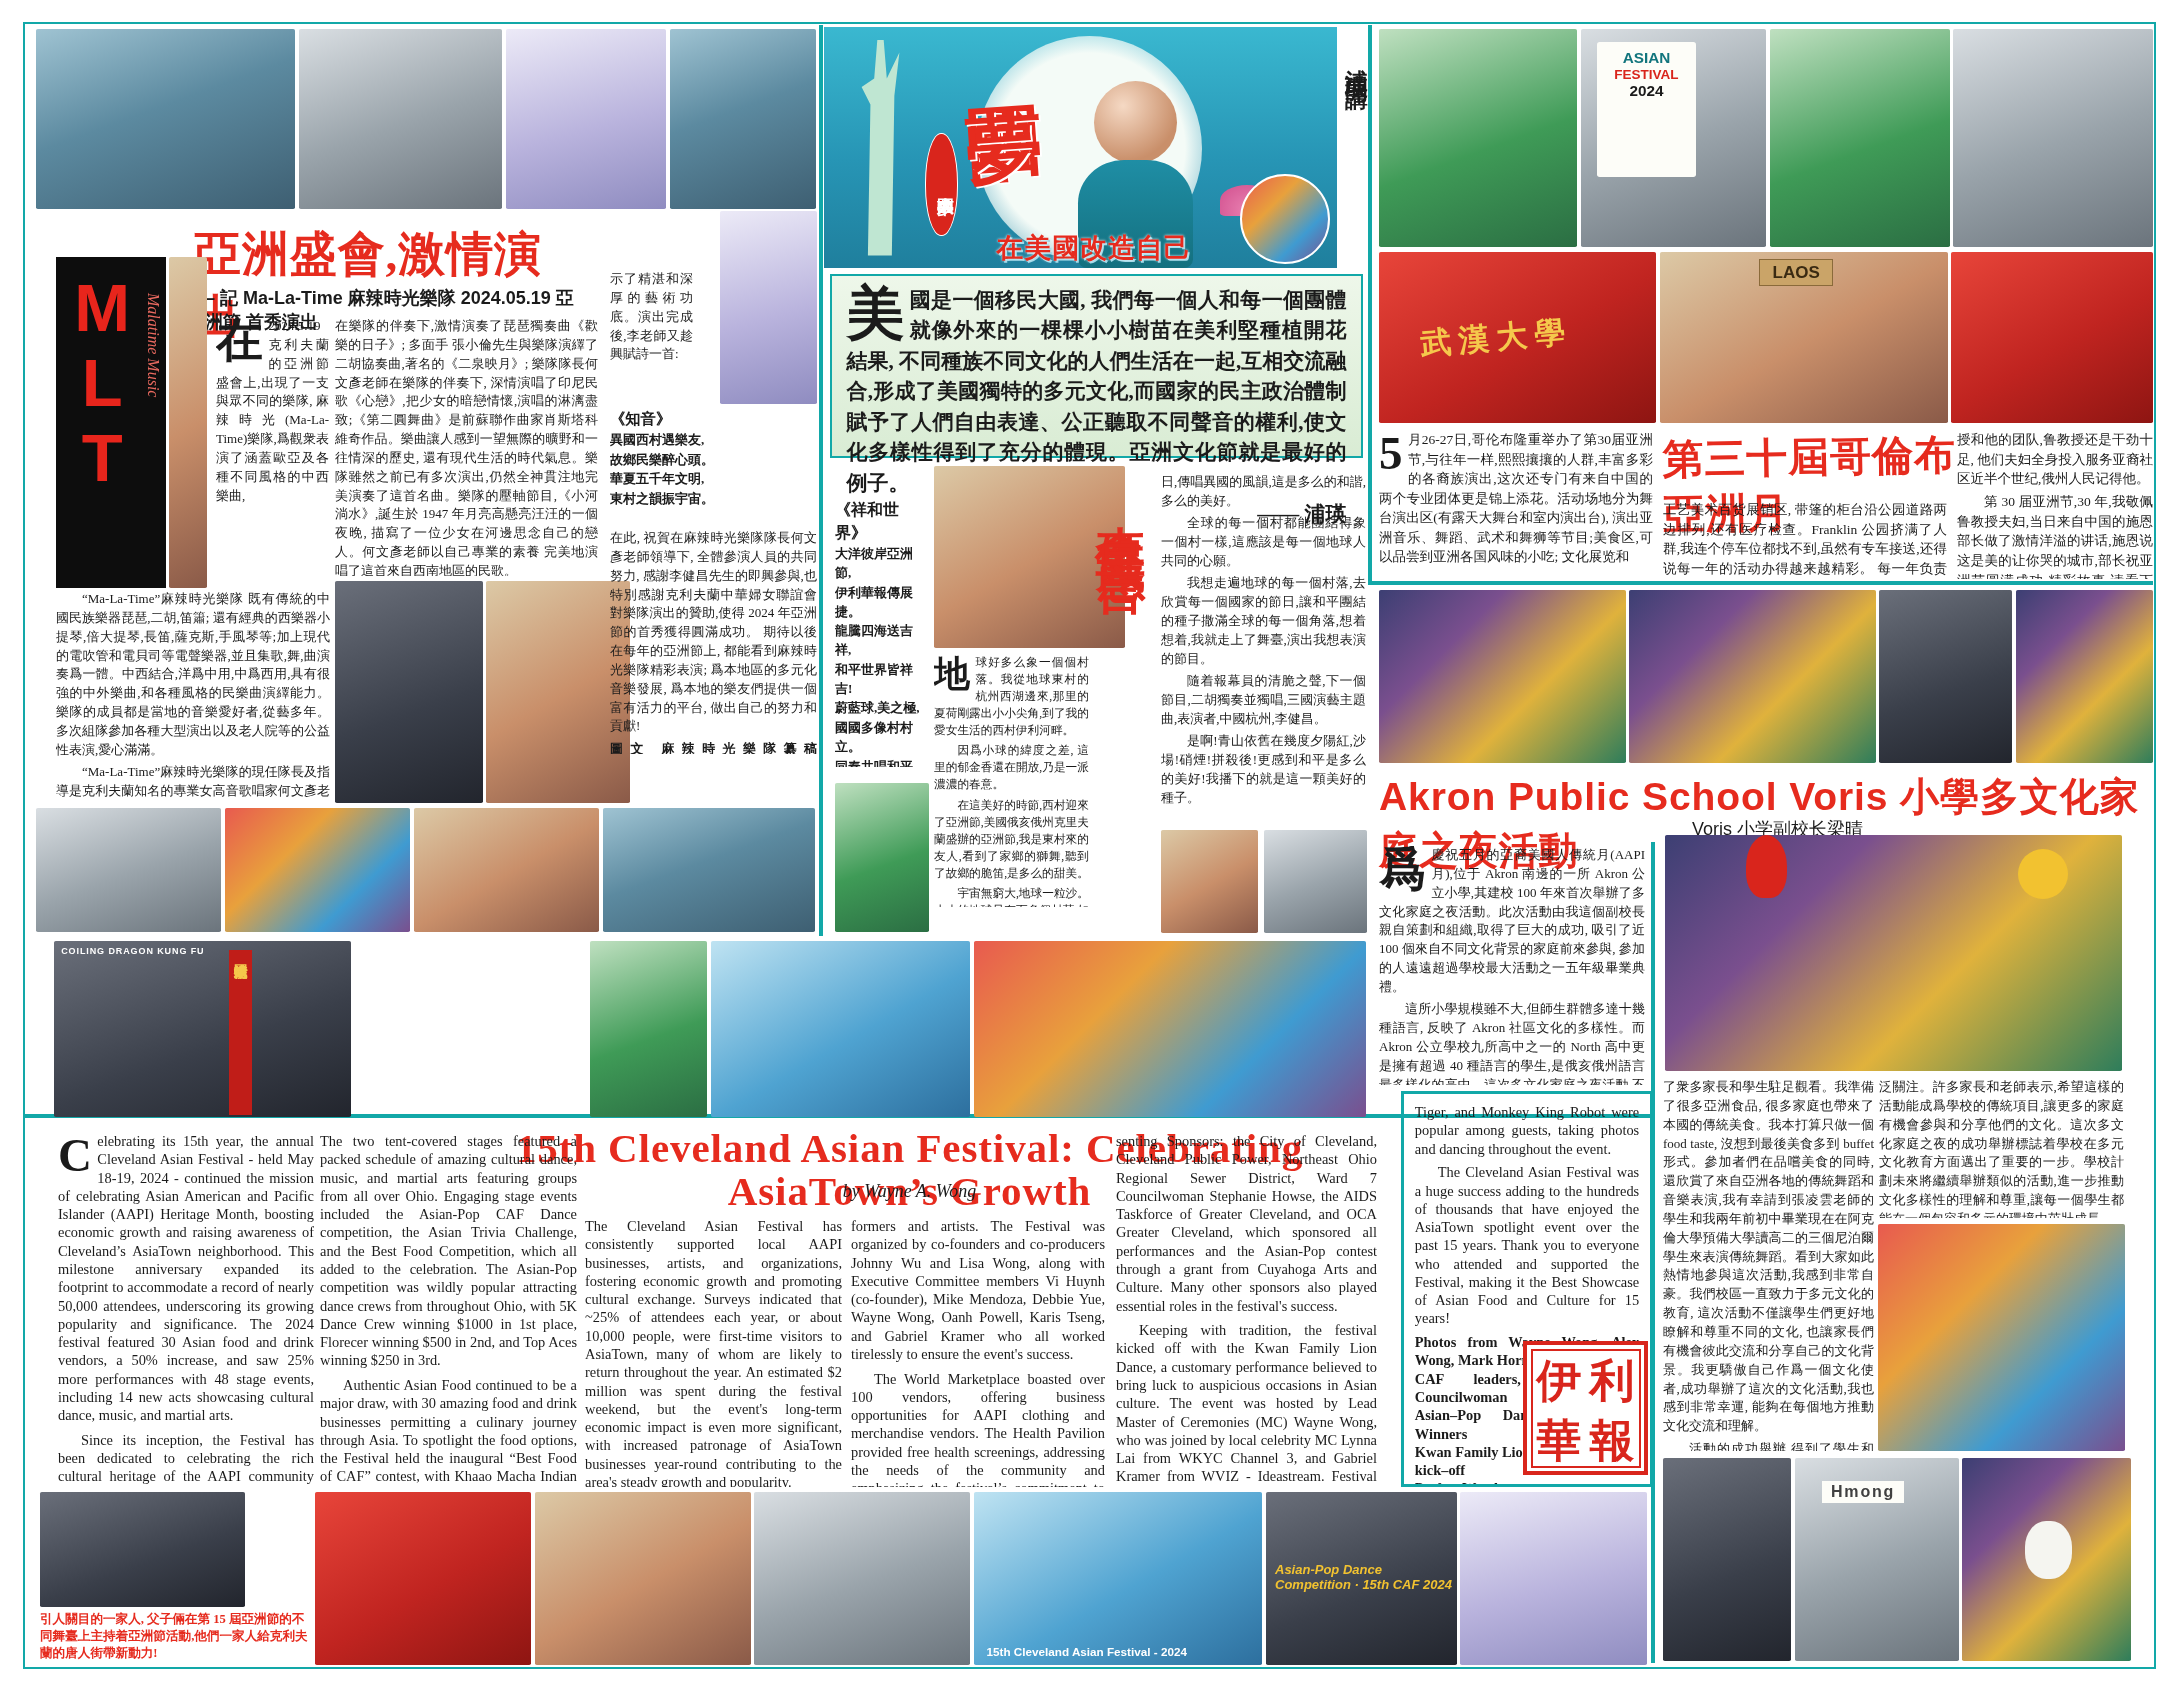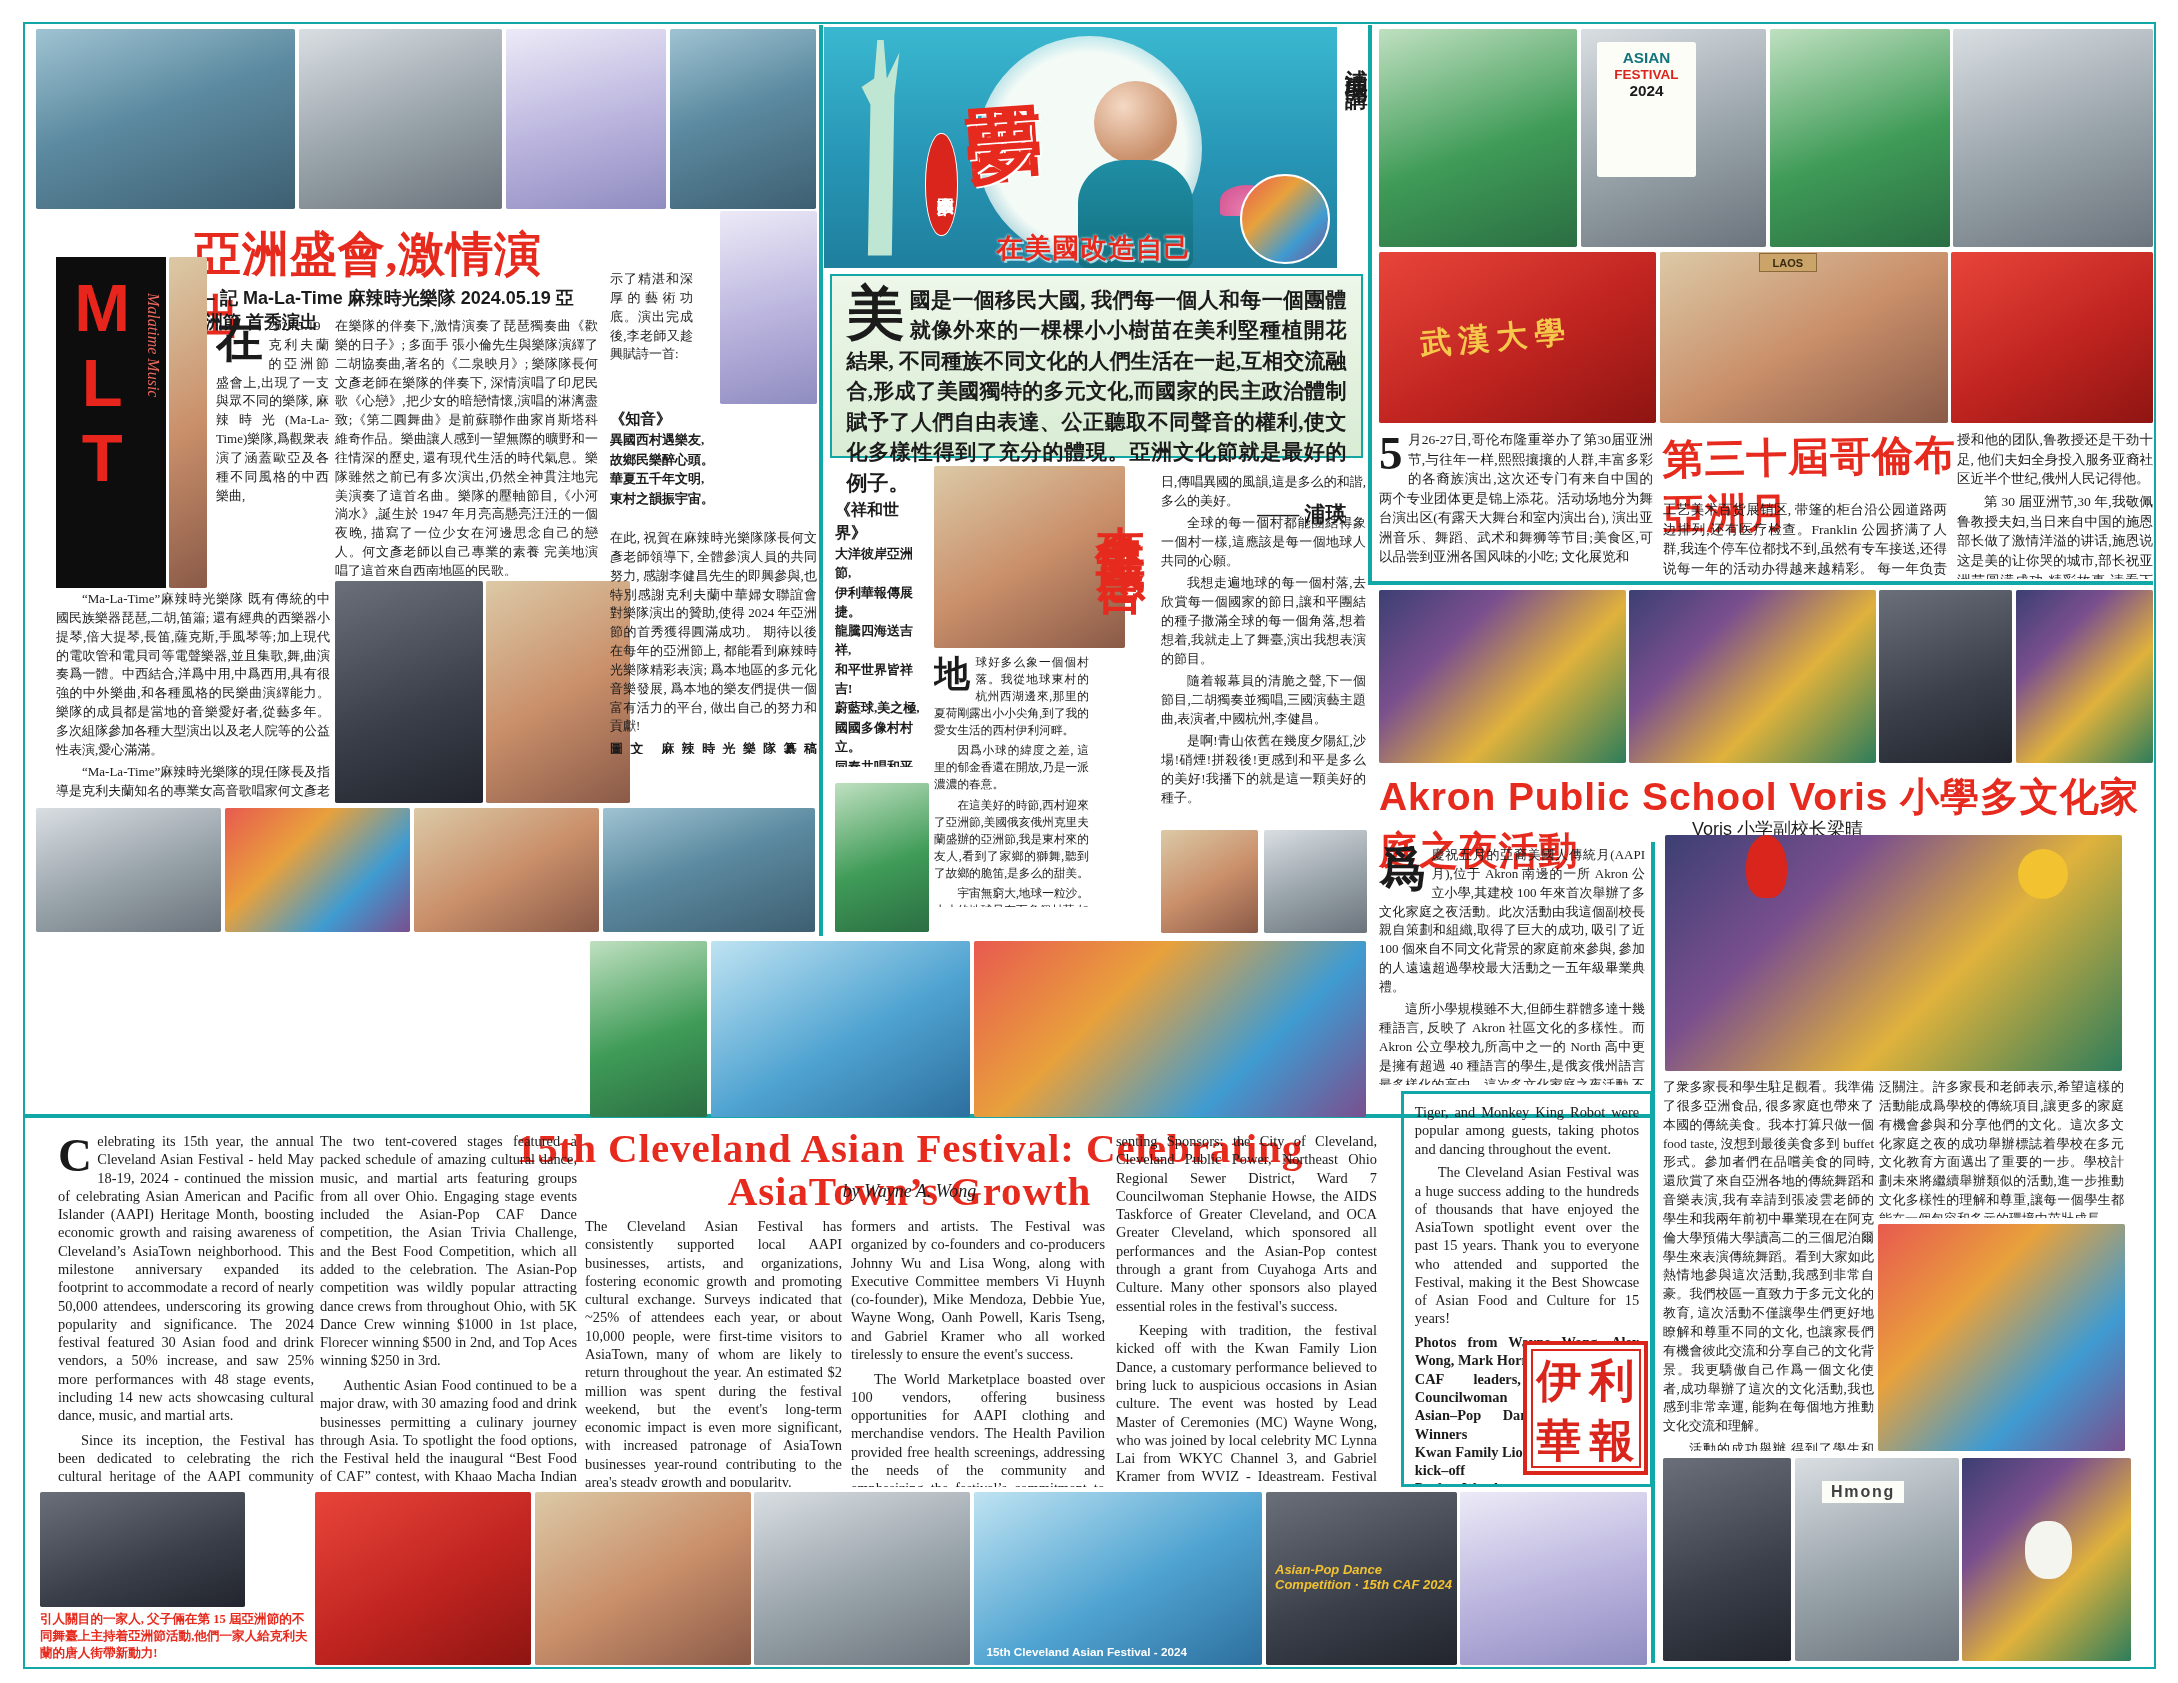--- a/index.html
+++ b/index.html
@@ -163,21 +163,21 @@
         <div style="color:#1b1b1b;font-weight:900;font-size:15.3px;">2024</div>
       </div>
     </div>
     <div class="photo pC" style="left:1770px;top:29px;width:180px;height:218px;"></div>
     <div class="photo pF" style="left:1953px;top:29px;width:200px;height:218px;"></div>
 
     <div class="photo pD" style="left:1379px;top:252px;width:277px;height:171px;">
       <div class="lab" style="left:41px;top:65px;color:#f5c84c;font-size:31px;font-weight:900;letter-spacing:7.2px;transform:rotate(-5deg);font-family:'Liberation Serif',serif;">武漢大學</div>
     </div>
     <div class="photo pB" style="left:1660px;top:252px;width:288px;height:171px;">
-      <div class="lab" style="left:99px;top:1px;background:#caa468;color:#3a2a12;font-weight:900;font-size:11px;padding:2.7px 12.6px;border:1.8px solid #8a6a3a;">LAOS</div>
+      <div class="lab" style="left:99px;top:7px;background:#caa468;color:#3a2a12;font-weight:900;font-size:17px;padding:2.7px 12.6px;border:1.8px solid #8a6a3a;">LAOS</div>
     </div>
     <div class="photo pD" style="left:1951px;top:252px;width:202px;height:171px;"></div>
 
     <div class="col zh" style="left:1379px;top:430px;width:274px;height:149px;font-size:13.5px;">
       <p class="ni"><span class="dc">5</span><span>月26-27日,哥伦布隆重举办了第30届亚洲节,与往年一样,熙熙攘攘的人群,丰富多彩的各裔族演出,这次还专门有来自中国的两个专业团体更是锦上添花。活动场地分为舞台演出区(有露天大舞台和室内演出台), 演出亚洲音乐、舞蹈、武术和舞狮等节目;美食区,可以品尝到亚洲各国风味的小吃; 文化展览和</span></p>
     </div>
     <div class="abs hl" style="left:1663px;top:430px;width:297px;font-size:41px;transform:rotate(-1deg);">第三十屆哥倫布亞洲月</div>
     <div class="col zh" style="left:1663px;top:500px;width:284px;height:79px;font-size:13.5px;">
       <p class="ni">工艺美术百货展销区, 带篷的柜台沿公园道路两边排列,还有医疗检查。Franklin 公园挤满了人群,我连个停车位都找不到,虽然有专车接送,还得说每一年的活动办得越来越精彩。 每一年负责这项活动的是现年 86 岁的鲁教</p>
     </div>
@@ -215,20 +215,24 @@
     <div class="photo pJ" style="left:1878px;top:1224px;width:247px;height:227px;"></div>
     <div class="photo pI" style="left:1663px;top:1458px;width:128px;height:203px;"></div>
     <div class="photo pF" style="left:1795px;top:1458px;width:164px;height:203px;">
       <div class="lab" style="left:27px;top:23.4px;background:#fdfdf8;color:#404040;font-weight:900;font-size:16px;padding:1.8px 9px;letter-spacing:1.8px;">Hmong</div>
     </div>
     <div class="photo pE" style="left:1962px;top:1458px;width:169px;height:203px;">
       <div style="position:absolute;left:63px;top:63px;width:47px;height:58px;background:#f5f5f0;border-radius:45%;"></div>
     </div>
   </section>
 
+  <div class="photo pI" style="left:54px;top:941px;width:297px;height:176px;">
+    <div class="lab" style="left:7.2px;top:5.4px;color:#fff;font-size:9px;font-weight:700;letter-spacing:0.9px;">COILING DRAGON KUNG FU</div>
+    <div class="vert" style="position:absolute;right:99px;top:9px;height:158px;background:#c01d18;color:#f5c84c;font-size:13.5px;font-weight:700;padding:3.6px 2.7px;">蟠龍中國武術</div>
+  </div>
   <div class="photo pC" style="left:590px;top:941px;width:117px;height:176px;"></div>
   <div class="photo pG" style="left:711px;top:941px;width:259px;height:176px;"></div>
   <div class="photo pJ" style="left:974px;top:941px;width:392px;height:176px;"></div>
 
   <section>
     <div class="abs hl" style="left:473px;top:1127px;width:873px;font-size:41px;text-align:center;line-height:1.05;">15th Cleveland Asian Festival: Celebrating AsiaTown’s Growth</div>
     <div class="abs" style="left:473px;top:1181px;width:873px;text-align:center;font-size:18px;font-weight:400;font-style:italic;">by Wayne A. Wong</div>
 
     <div class="col en" style="left:58px;top:1132px;width:256px;height:355px;">
       <p class="ni"><span class="dc">C</span><span>elebrating its 15th year, the annual Cleveland Asian Festival - held May 18-19, 2024 - continued the mission of celebrating Asian American and Pacific Islander (AAPI) Heritage Month, boosting economic growth and raising awareness of Cleveland’s AsiaTown neighborhood. This milestone anniversary expanded its footprint to accommodate a record of nearly 50,000 attendees, underscoring its growing popularity and significance. The 2024 festival featured 30 Asian food and drink vendors, a 50% increase, and saw 25% more performances with 48 stage events, including 14 new acts showcasing cultural dance, music, and martial arts.</span></p>

